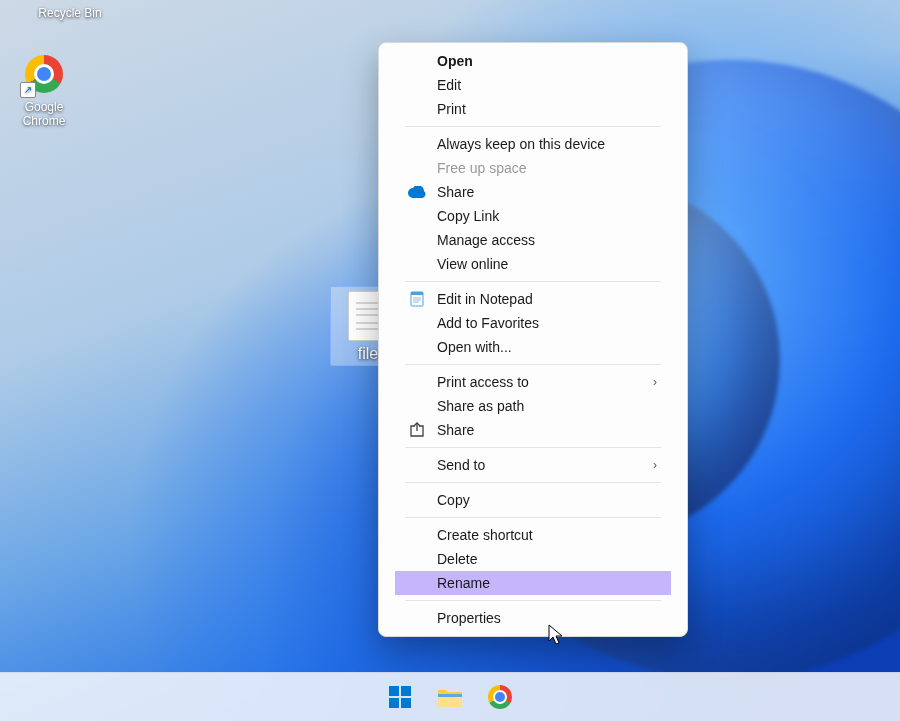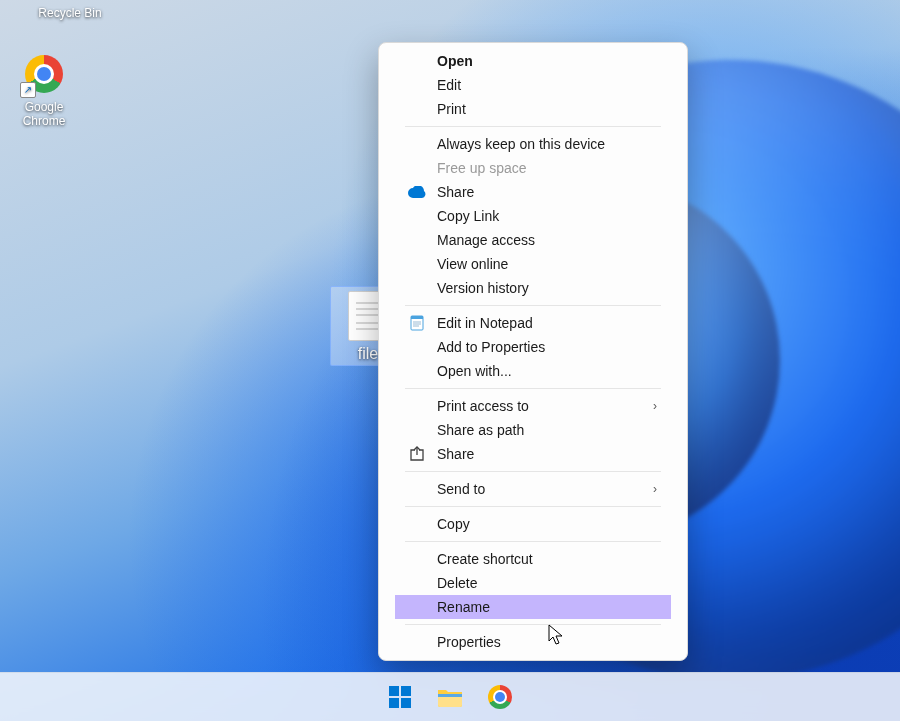--- a/index.html
+++ b/index.html
@@ -269,40 +269,37 @@
   </div>
   <div class="menu-item">
     <span>Copy Link</span>
   </div>
   <div class="menu-item">
     <span>Manage access</span>
   </div>
   <div class="menu-item">
     <span>View online</span>
   </div>
-  <div class="menu-item">
-    <span>Version history</span>
-  </div>
 
   <div class="menu-sep"></div>
 
   <div class="menu-item">
     <span class="lead-icon">
       <svg width="16" height="16" viewBox="0 0 16 16">
         <rect x="2" y="1" width="12" height="14" rx="1" fill="#fff" stroke="#4aa3df"></rect>
         <rect x="2" y="1" width="12" height="3" fill="#4aa3df"></rect>
         <line x1="4" y1="7" x2="12" y2="7" stroke="#9bbbd4"></line>
         <line x1="4" y1="9" x2="12" y2="9" stroke="#9bbbd4"></line>
         <line x1="4" y1="11" x2="10" y2="11" stroke="#9bbbd4"></line>
       </svg>
     </span>
     <span>Edit in Notepad</span>
   </div>
   <div class="menu-item">
-    <span>Add to Properties</span>
+    <span>Add to Favorites</span>
   </div>
   <div class="menu-item">
     <span>Open with...</span>
   </div>
 
   <div class="menu-sep"></div>
 
   <div class="menu-item">
     <span>Print access to</span>
     <span class="chev">›</span>

